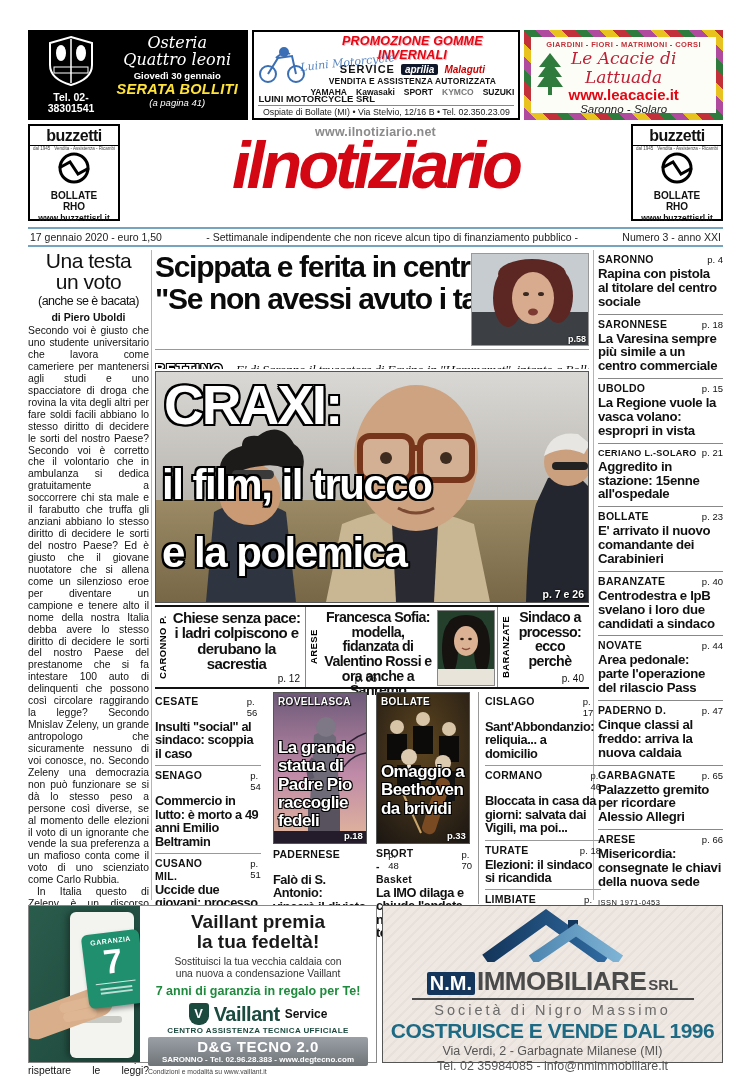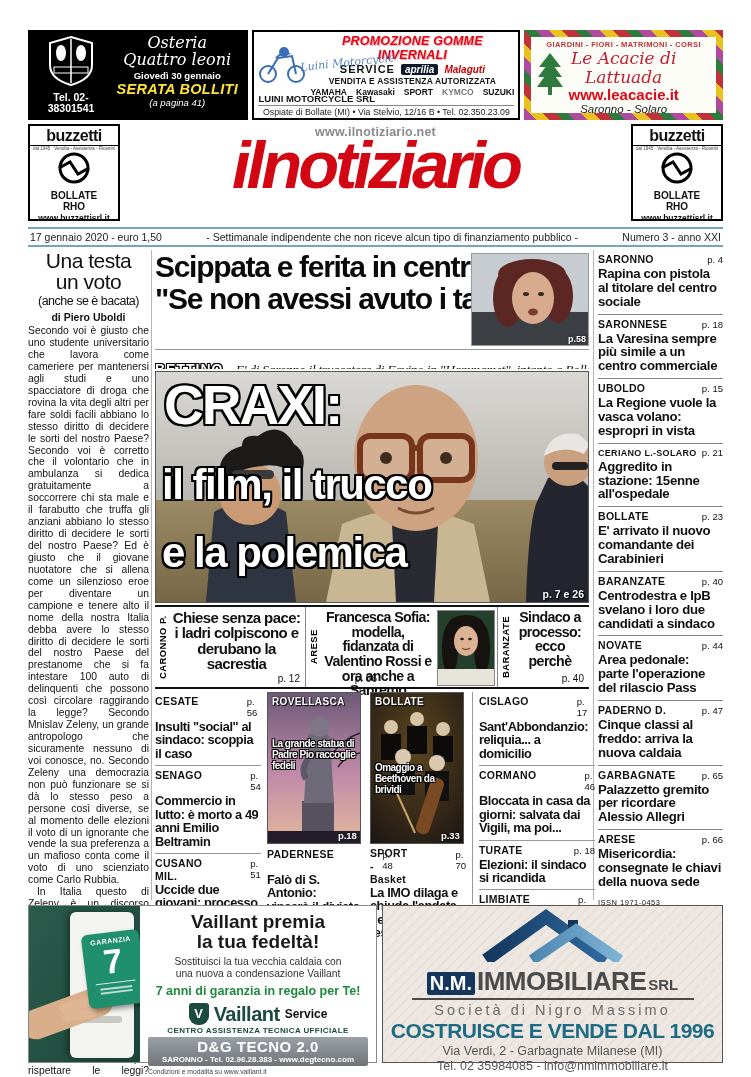--- a/index.html
+++ b/index.html
@@ -84,38 +84,38 @@
   .midbox + .midbox { border-left:1px solid #888; }
   .vlab { writing-mode:vertical-rl; transform:rotate(180deg); font-weight:900; font-size:9.5px; letter-spacing:.4px; text-align:center; color:#000; width:13px; }
   .mid-content { flex:1; text-align:center; position:relative; padding:0 2px; }
   .mid-text { font-weight:700; font-size:15px; line-height:1.03; letter-spacing:-.6px; }
   .mid-pg { position:absolute; right:3px; bottom:0; font-size:10px; }
   .mid1 { width:150px; } .mid2 { width:192px; } .mid3 { flex:1; }
   .mid-photo { width:58px; height:76px; flex:none; margin-left:2px; border:1px solid #888; }
 
   .botgrid { display:flex; margin-top:3px; height:212px; }
   .colA { width:116px; padding-right:5px; }
-  .colB { width:94px; margin-left:1px; }
+  .colB { width:94px; margin-left:7px; }
   .colC { width:94px; margin-left:9px; padding-left:0; }
   .colD { flex:1; margin-left:8px; border-left:1px solid #999; padding-left:6px; }
   .brief { padding:3px 0 5px; border-bottom:1px solid #999; }
   .brief:last-child { border-bottom:none; }
   .brief-head { display:flex; justify-content:space-between; align-items:baseline;gap:48px; }
   .tagchunk { font-weight:900; font-size:10.5px; letter-spacing:.3px; transform:scaleY(1.08); display:inline-block; }
   .pg { font-size:9.5px; color:#111; }
   .brief-text { font-weight:700; font-size:12.8px; line-height:1.05; letter-spacing:-.4px; margin-top:2px; }
   .sofa { background:#cfe4f3; margin-top:4px; padding:3px 4px 5px; }
   .sofa-head { display:flex; align-items:baseline; gap:4px; }
   .sofa-title { color:#e1001a; font-weight:900; font-style:italic; font-size:16px; letter-spacing:.5px; text-shadow:1px 1px 0 #7c0010; }
   .sofa-pg { font-size:9.5px; }
   .sofa-text { color:#e1001a; font-weight:900; font-size:13px; line-height:1.1; text-shadow:1px 1px 0 #fff,-1px -1px 0 #fff; }
   .card { position:relative; height:152px; border:1px solid #555; }
   .card svg { display:block; }
   .card-label { position:absolute; left:4px; top:3px; color:#fff; font-weight:900; font-size:10px; letter-spacing:.4px; text-shadow:0 0 2px #000,1px 1px 1px #000; }
-  .card-text { position:absolute; left:4px; top:46px; right:2px; font-size:10px; font-weight:900; line-height:1.08; letter-spacing:-.5px; }
+  .card-text { position:absolute; left:4px; top:46px; right:2px; font-size:17px; font-weight:900; line-height:1.08; letter-spacing:-.5px; }
   .card-pg { position:absolute; right:3px; bottom:2px; color:#fff; font-size:9.5px; font-weight:bold; text-shadow:0 0 2px #000; }
   .undercard { margin-top:3px; }
   .undercard .brief { border-bottom:none; }
 
   
   .sidebar { position:absolute; left:598px; top:250px; width:125px; height:650px; display:flex; flex-direction:column; }
   .sb-item { padding:3px 0 5px; border-bottom:1px solid #888; }
   .sb-head { display:flex; justify-content:space-between; align-items:baseline; }
   .sb-text { font-weight:700; font-size:13.2px; line-height:1.05; letter-spacing:-.3px; margin-top:2px; }
   .barcode-wrap { margin-top:auto; padding-top:4px; display:flex; gap:8px; align-items:flex-end; }

